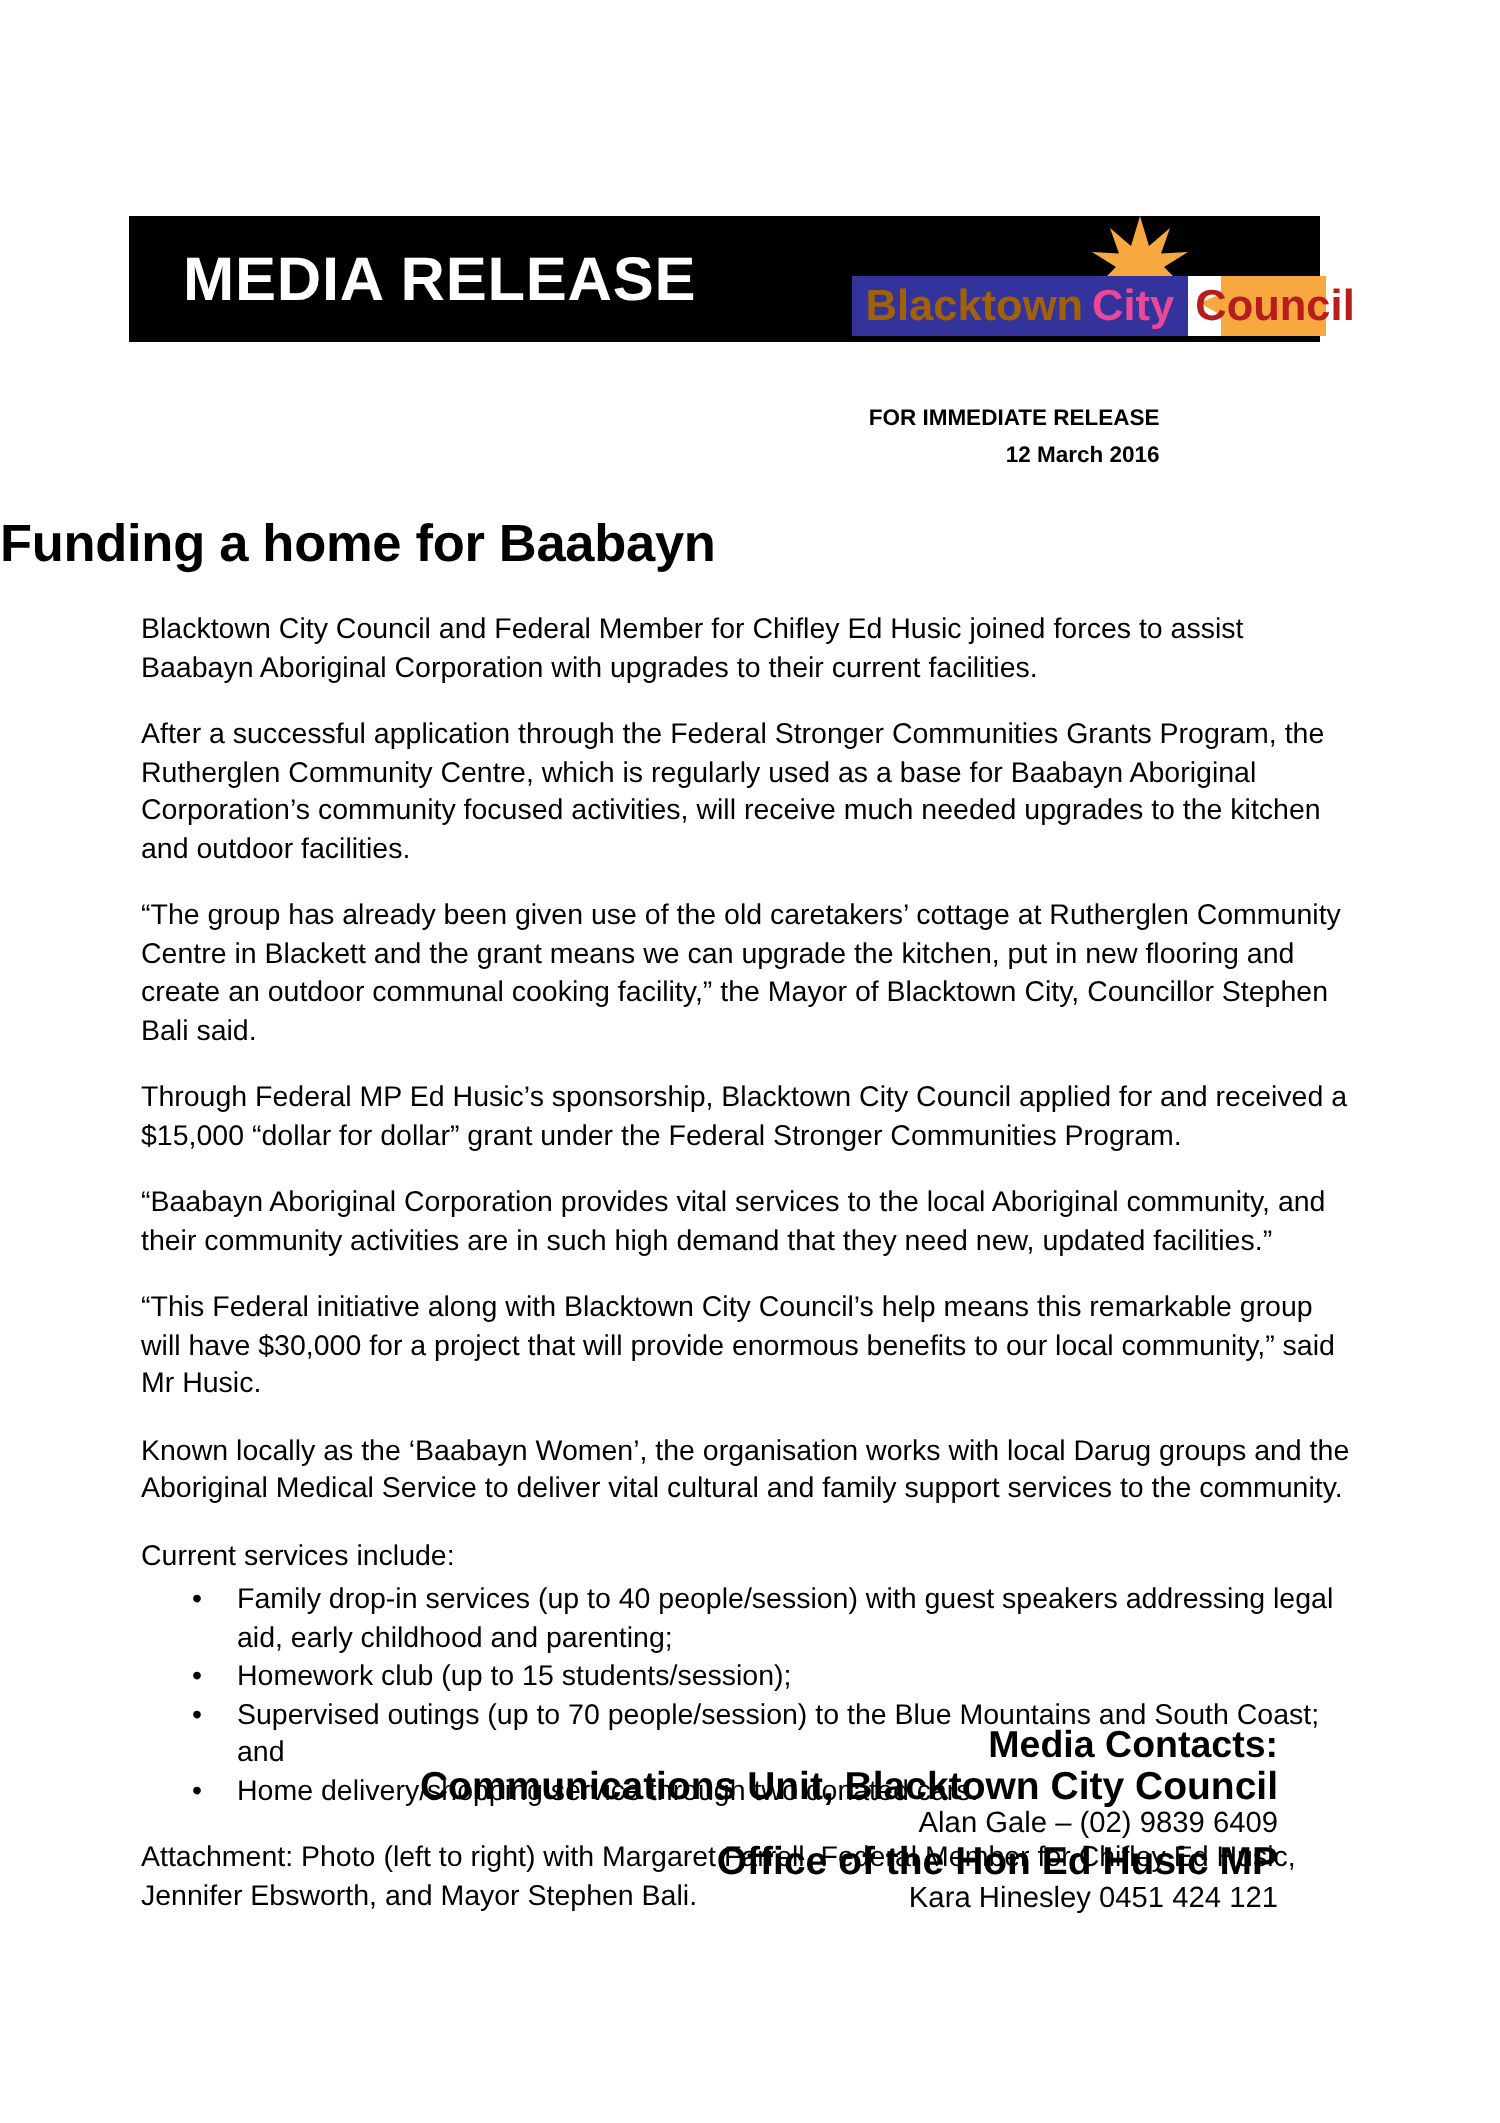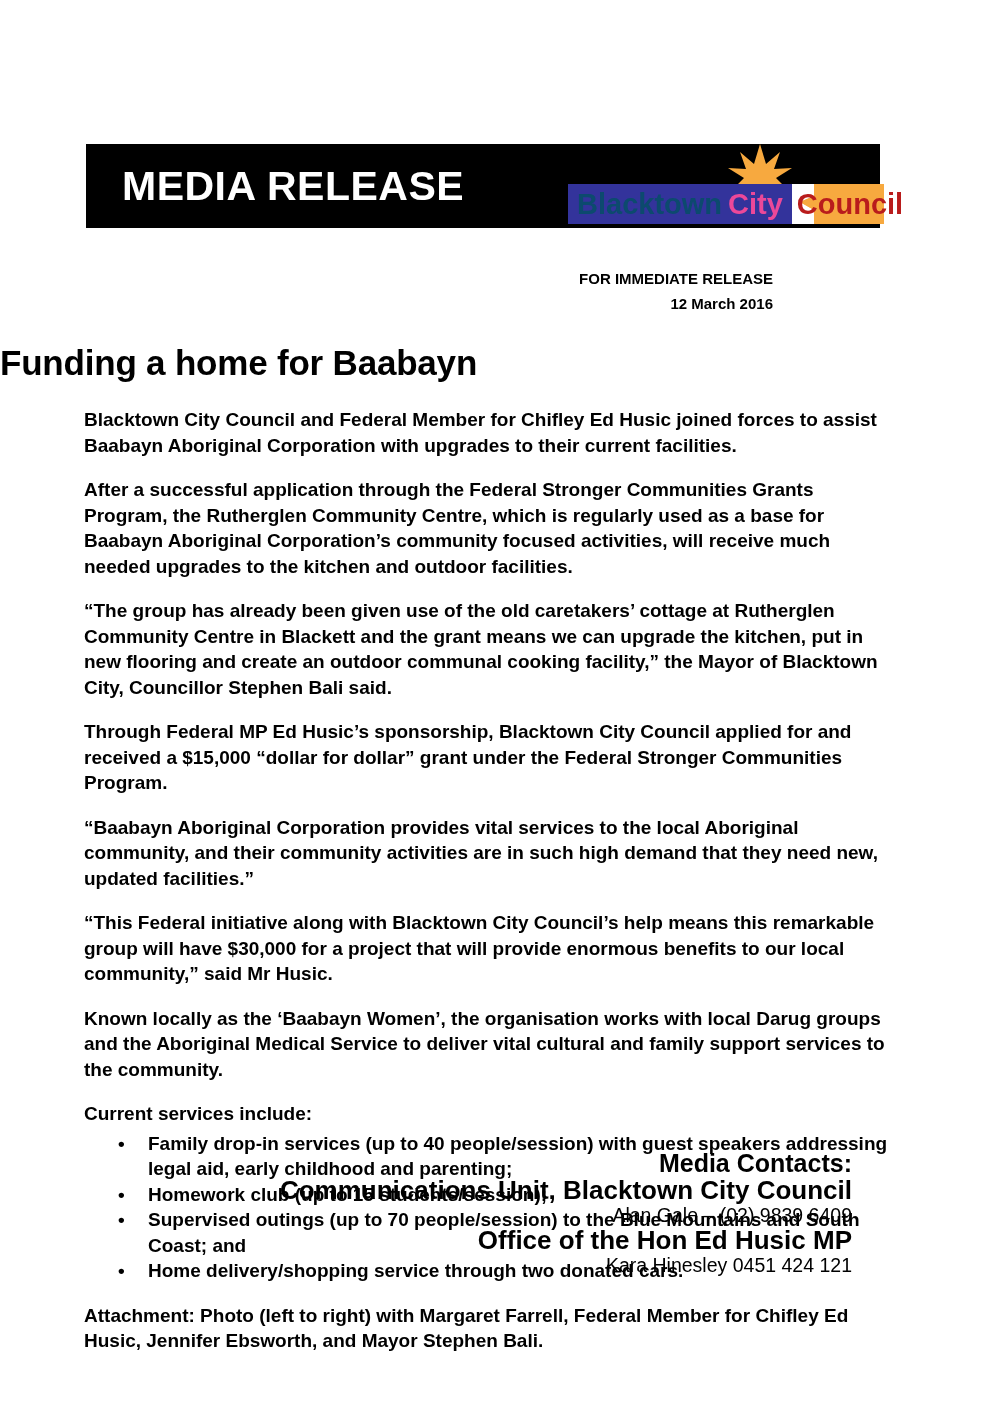--- a/index.html
+++ b/index.html
@@ -88,21 +88,21 @@
     position: absolute;
     left: 0px;
     top: 40px;
     width: 320px;
     height: 40px;
     line-height: 40px;
     font-size: 29px;
     font-weight: bold;
     white-space: nowrap;
   }
-  .logo-text .lt-blacktown { color: #0c4a6e; padding-left: 9px; }
+  .logo-text .lt-blacktown { color: #a16207; padding-left: 9px; }
   .logo-text .lt-city { color: #ec4899; padding-left: 6px; }
   .logo-text .lt-council { color: #b91c1c; padding-left: 14px; }
 
   
   .release-meta {
     position: absolute;
     right: 95px;
     top: 266px;
     text-align: right;
     font-size: 15px;
@@ -118,26 +118,25 @@
     top: 343px;
     text-align: left;
     font-size: 35px;
     font-weight: bold;
     letter-spacing: -0.2px;
   }
 
   
   .body-area {
     position: absolute;
-    left: 84px;
+    left: 94px;
     top: 407px;
     width: 812px;
     font-size: 19px;
     line-height: 25.5px;
-    font-weight: bold;
   }
   .body-area p {
     margin: 0 0 19px 0;
     text-align: left;
   }
   .body-area p.tight {
     margin-bottom: 4px;
   }
 
   ul.services {

